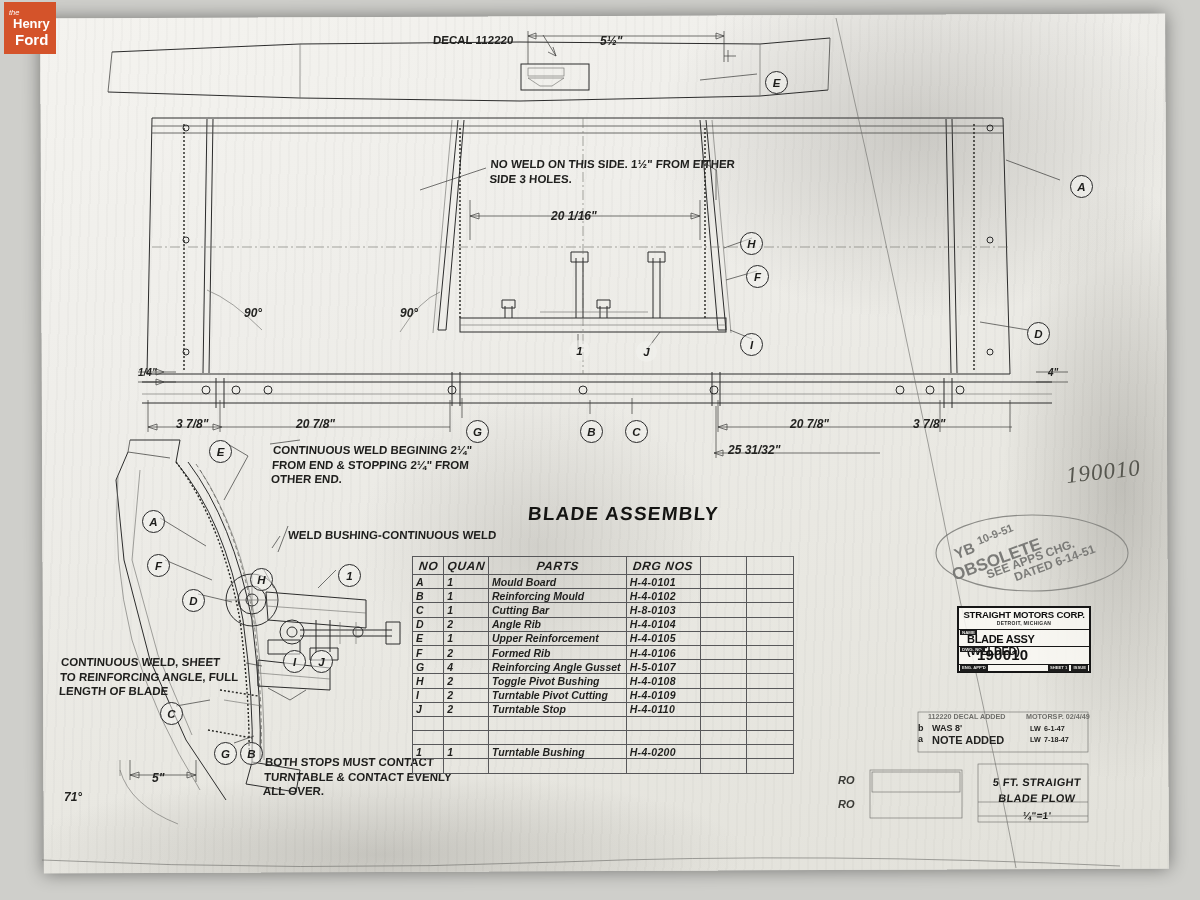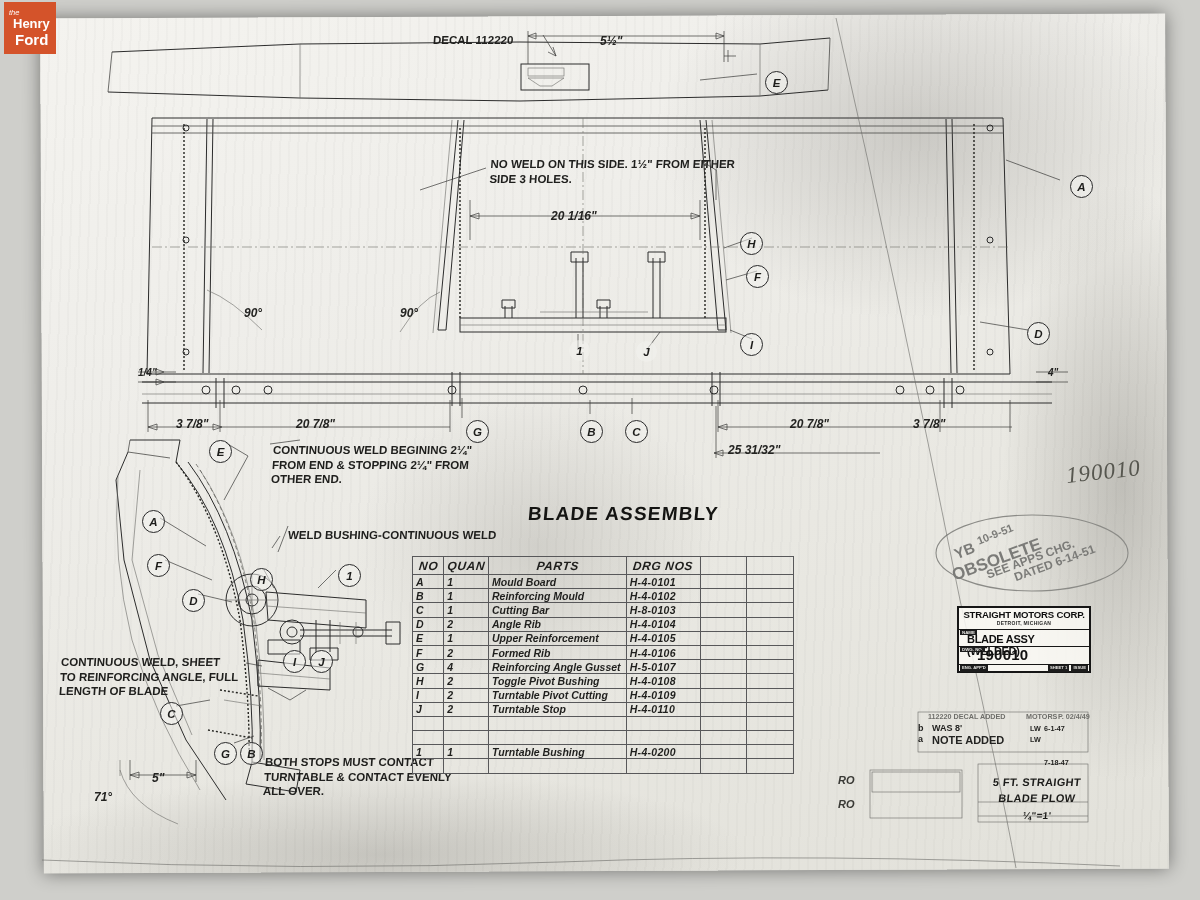--- a/index.html
+++ b/index.html
@@ -341,21 +341,21 @@
     <div class="t dimtxt" style="left:244px;top:306px;">90°</div>
     <div class="t dimtxt" style="left:400px;top:306px;">90°</div>
     <div class="t dimtxt" style="left:138px;top:367px;font-size:10px;">1/4"</div>
     <div class="t dimtxt" style="left:176px;top:417px;">3 7/8"</div>
     <div class="t dimtxt" style="left:296px;top:417px;">20 7/8"</div>
     <div class="t dimtxt" style="left:790px;top:417px;">20 7/8"</div>
     <div class="t dimtxt" style="left:913px;top:417px;">3 7/8"</div>
     <div class="t dimtxt" style="left:1048px;top:367px;font-size:10px;">4"</div>
     <div class="t dimtxt" style="left:728px;top:443px;">25 31/32"</div>
     <div class="t dimtxt" style="left:152px;top:771px;">5"</div>
-    <div class="t dimtxt" style="left:94px;top:790px;font-style:italic;">71°</div>
+    <div class="t dimtxt" style="left:64px;top:790px;font-style:italic;">71°</div>
 
     <div class="bubble" style="left:765px;top:71px;">E</div>
     <div class="bubble" style="left:1070px;top:175px;">A</div>
     <div class="bubble" style="left:740px;top:232px;">H</div>
     <div class="bubble" style="left:746px;top:265px;">F</div>
     <div class="bubble" style="left:1027px;top:322px;">D</div>
     <div class="bubble" style="left:740px;top:333px;">I</div>
     <div class="bubble" style="left:569px;top:340px;border:none;">1</div>
     <div class="bubble" style="left:636px;top:341px;border:none;">J</div>
     <div class="bubble" style="left:466px;top:420px;">G</div>
@@ -531,21 +531,21 @@
       <div class="rev" style="left:10px;top:0px;color:#6e6e6a;">112220 DECAL ADDED</div>
       <div class="rev" style="left:108px;top:0px;color:#6e6e6a;">MOTORS</div>
       <div class="rev" style="left:140px;top:0px;color:#6e6e6a;">P. 02/4/49</div>
       <div class="rev" style="left:0px;top:11px;font-size:9px;">b</div>
       <div class="rev" style="left:14px;top:11px;font-size:9px;">WAS 8'</div>
       <div class="rev" style="left:112px;top:12px;">LW</div>
       <div class="rev" style="left:126px;top:12px;">6-1-47</div>
       <div class="rev" style="left:0px;top:22px;font-size:9px;">a</div>
       <div class="rev" style="left:14px;top:22px;font-size:11px;">NOTE ADDED</div>
       <div class="rev" style="left:112px;top:23px;">LW</div>
-      <div class="rev" style="left:126px;top:23px;margin-top:23px;">7-18-47</div>
+      <div class="rev" style="left:126px;top:23px;">7-18-47</div>
     </div>
 
     <div id="btitle">
       <div class="bt" style="margin-top:4px;">5 FT. STRAIGHT</div>
       <div class="bt" style="margin-top:4px;">BLADE PLOW</div>
       <div class="bt sm" style="margin-top:6px;">¼"=1'</div>
     </div>
 
     <div id="stamp">
       <div class="stamp-txt" style="left:20px;top:28px;font-size:15px;transform:rotate(-22deg);">YB</div>

